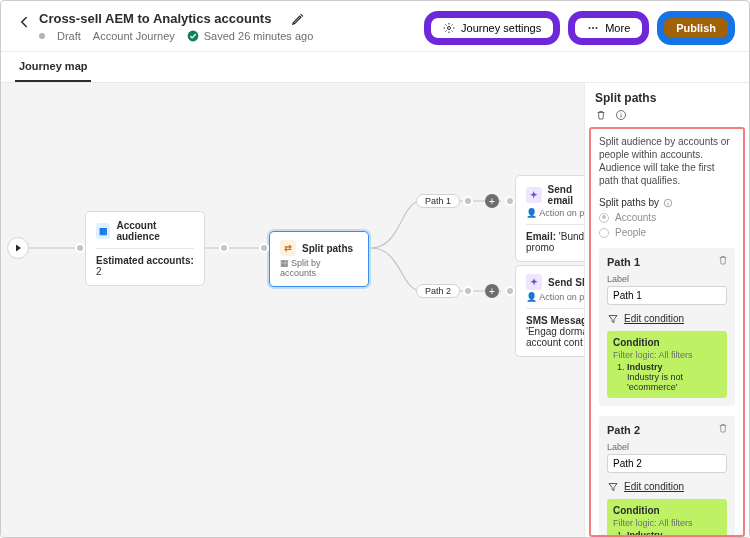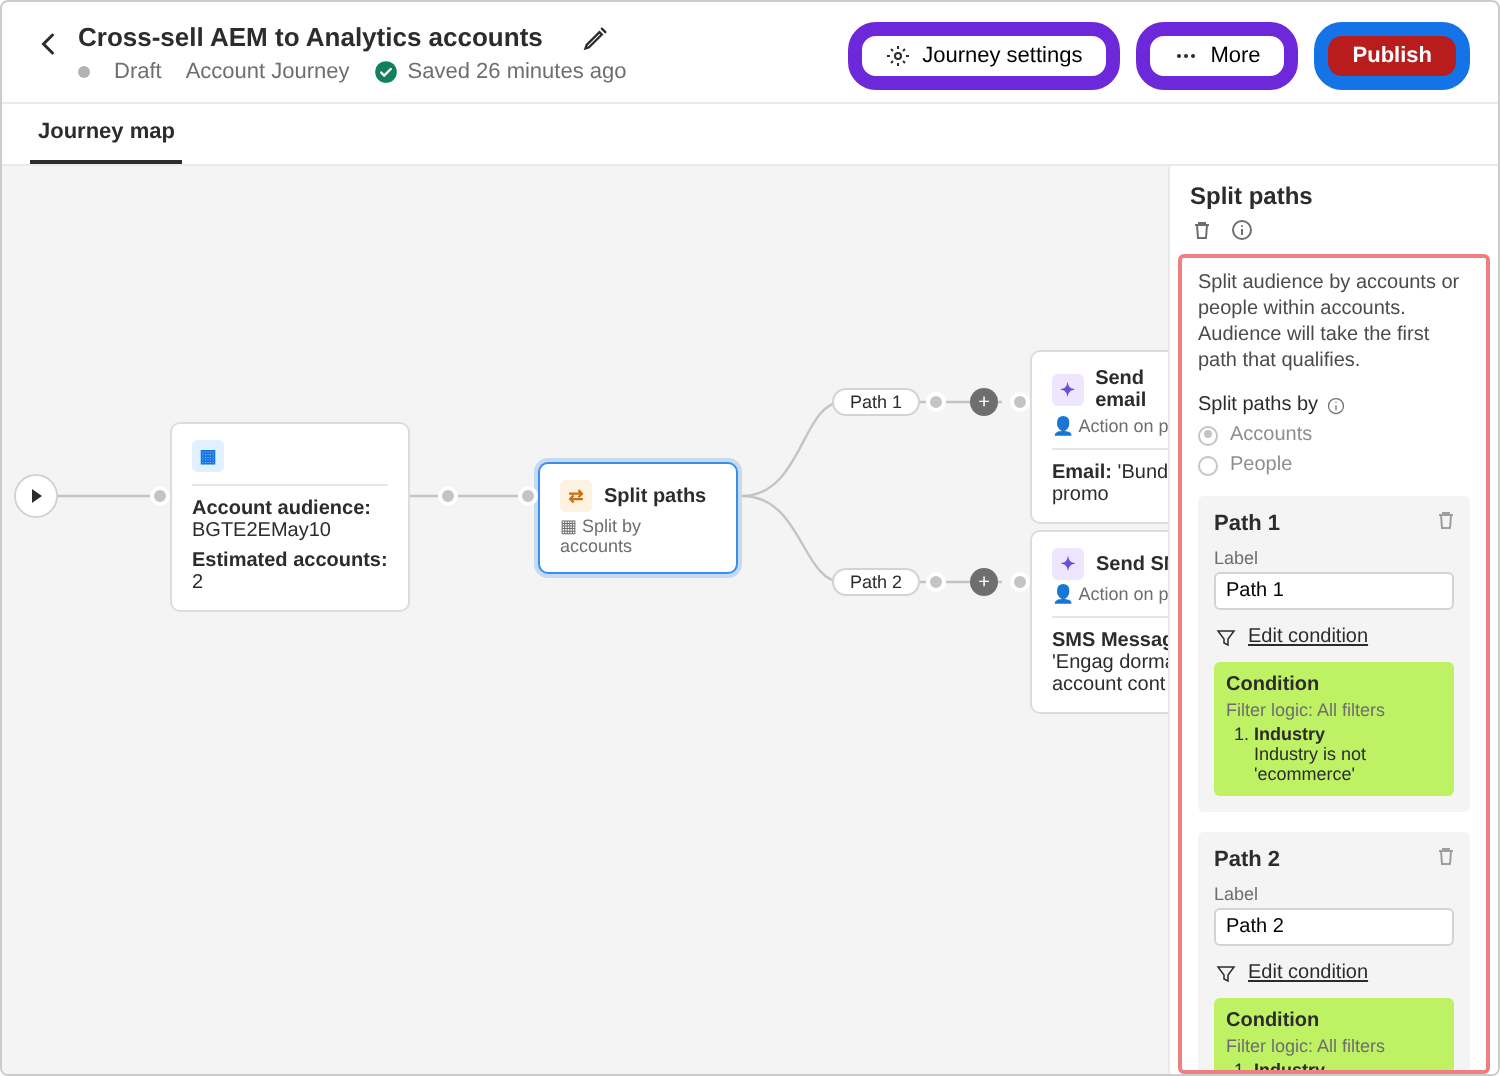--- a/index.html
+++ b/index.html
@@ -9,21 +9,21 @@
   .head-main { flex: 1; }
   .title-row { display: flex; align-items: center; gap: 20px; }
   .title { font-weight: 700; font-size: 13px; }
   .pencil-icon { width: 14px; height: 14px; cursor: pointer; }
   .meta-row { display: flex; align-items: center; gap: 12px; margin-top: 4px; color: #6e6e6e; font-size: 11px; }
   .dot { width: 6px; height: 6px; border-radius: 50%; background: #b3b3b3; }
   .status { display: flex; align-items: center; gap: 5px; }
   .check-icon { width: 12px; height: 12px; }
   .actions { display: flex; align-items: center; gap: 8px; }
   .btn { display: flex; align-items: center; gap: 6px; border: 7px solid #6d28d9; background: #fff; border-radius: 14px; padding: 4px 12px; font-size: 11px; cursor: pointer; }
-  .btn.primary { background: #b91c1c; color: #fff; border-color: #1473e6; font-weight: 600; }
+  .btn.primary { background: #a16207; color: #fff; border-color: #1473e6; font-weight: 600; }
   .tabbar { display: flex; padding: 0 14px; border-bottom: 1px solid #eaeaea; }
   .tab { padding: 8px 4px; font-size: 11px; color: #2c2c2c; }
   .tab.active { border-bottom: 2px solid #2c2c2c; font-weight: 600; }
   .canvas-wrap { display: flex; height: calc(538px - 80px); position: relative; }
   .canvas { flex: 1; background: #f4f4f4; position: relative; overflow: hidden; }
   .panel { width: 165px; border-left: 1px solid #eaeaea; background: #fff; display: flex; flex-direction: column; overflow: hidden; }
   .panel-title { font-size: 12px; font-weight: 700; padding: 8px 10px 4px; }
   .panel-icons { padding: 0 10px 6px; display: flex; gap: 8px; color: #6e6e6e; }
   .panel-body-outline { margin: 0 4px 4px 4px; border: 2px solid #f08080; border-radius: 3px; flex: 1; overflow-y: auto; padding: 6px 8px 8px; }
   .desc { font-size: 10px; color: #4b4b4b; line-height: 1.3; }
@@ -124,23 +124,23 @@
     <div class="play-node" style="left:6px;top:154px">
       <svg class="i-svg" viewBox="0 0 24 24">
           <path d="M8 5l10 7-10 7z" fill="#2c2c2c"></path>
         </svg>
     </div>
     <div class="dot-node" style="left:74px;top:160px"></div>
 
     <div class="node" style="left:84px;top:128px">
       <div class="nhead">
         <span class="nicon" style="background:#e0f0ff;color:#1473e6">▦</span>
+        <span>Account audience</span>
       </div>
       <div class="hr"></div>
-      <div class="nrow"><b>Account audience:</b> <span>BGTE2EMay10</span></div>
       <div class="nrow"><b>Estimated accounts:</b> <span>2</span></div>
     </div>
 
     <div class="dot-node" style="left:218px;top:160px"></div>
     <div class="dot-node" style="left:258px;top:160px"></div>
 
     <div class="node selected" style="left:268px;top:148px;width:100px">
       <div class="nhead">
         <span class="nicon" style="background:#fdf1df;color:#cb6f10">⇄</span>
         <span>Split paths</span>

